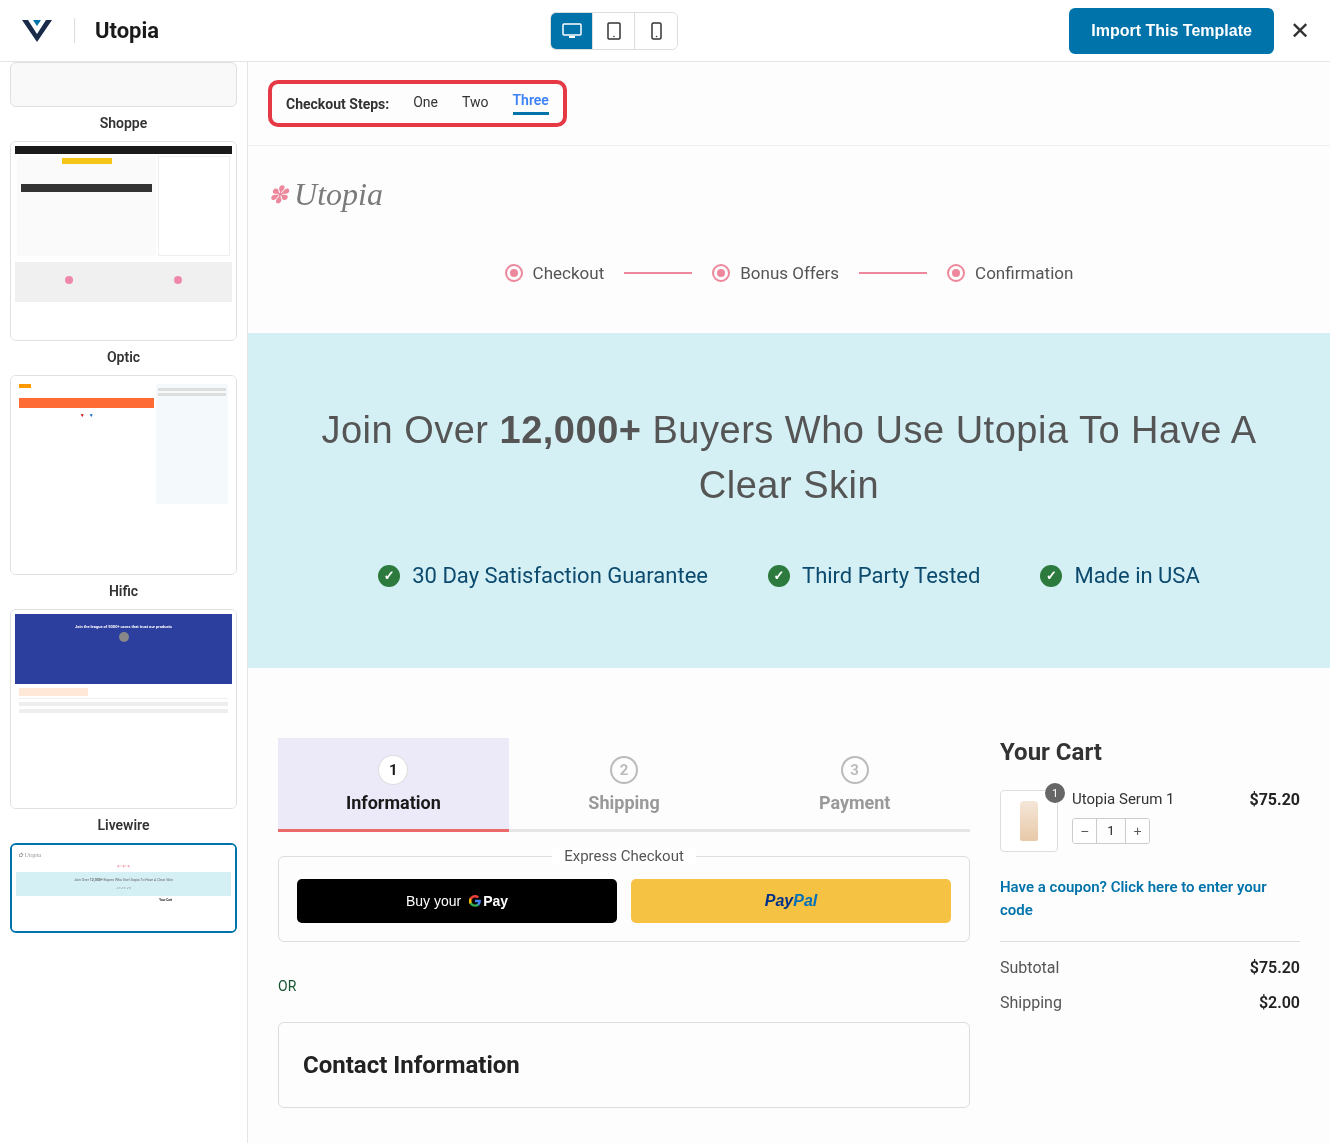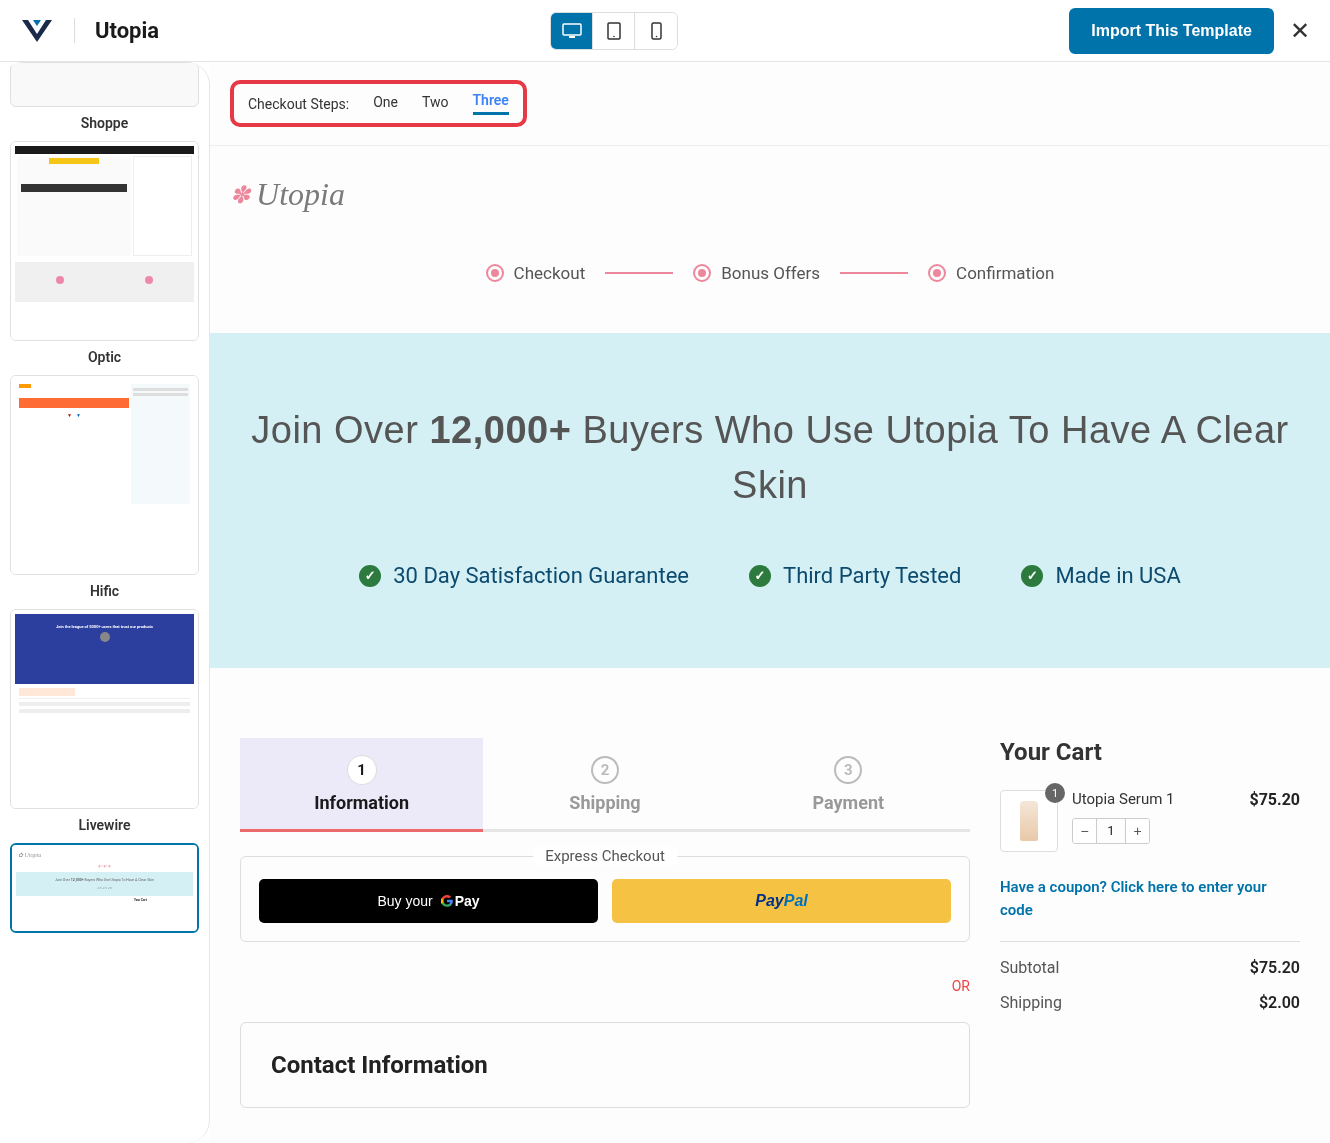--- a/index.html
+++ b/index.html
@@ -16,41 +16,41 @@
     .device-btn.active { background: #0073aa; }
     .device-btn.active svg { fill: #fff; }
     .top-right { display: flex; align-items: center; gap: 16px; }
     .import-btn { background: #0073aa; color: #fff; border: none; padding: 14px 22px; font-size: 16px; font-weight: 600; border-radius: 6px; cursor: pointer; }
     .close-btn { font-size: 24px; cursor: pointer; color: #333; }
     
     
     .main-layout { display: flex; height: calc(1143px - 62px); }
     
     
-    .sidebar { width: 210px; border-right: 1px solid #e5e5e5; overflow-y: auto; padding: 0 10px 10px; border-radius: 23px; }
+    .sidebar { width: 248px; border-right: 1px solid #e5e5e5; overflow-y: auto; padding: 0 10px 10px; }
     .template-card { margin-bottom: 10px; }
     .template-thumb { width: 100%; height: 200px; border: 1px solid #e0e0e0; border-radius: 6px; background: #f9f9f9; display: flex; align-items: center; justify-content: center; overflow: hidden; position: relative; }
     .template-thumb.selected { border: 2px solid #0073aa; }
     .template-thumb.short { height: 45px; }
     .template-thumb.medium { height: 90px; }
     .template-label { text-align: center; font-size: 14px; font-weight: 600; margin-top: 8px; color: #333; }
     .thumb-content { width: 100%; height: 100%; background: #fff; font-size: 4px; padding: 4px; }
     .thumb-dark-header { background: #1a1a1a; height: 8px; }
     .thumb-yellow { background: #f5c518; height: 6px; width: 50px; margin: 2px auto; }
     .thumb-orange { background: #ff6b35; height: 10px; margin: 4px 0; }
     .thumb-blue-hero { background: #2c3e9e; color: #fff; padding: 10px 4px; text-align: center; }
     .thumb-gray-footer { background: #f0f0f0; height: 40px; margin-top: 4px; }
     
     
     .preview-area { flex: 1; overflow-y: auto; position: relative; background: #fdfdfd; }
     
     
     .steps-nav-wrap { padding: 18px 20px; display: flex; border-bottom: 1px solid #eee; position: relative; }
     .steps-nav-box { border: 4px solid #e63946; border-radius: 10px; padding: 8px 14px; display: inline-flex; align-items: center; gap: 24px; }
-    .steps-label { font-size: 14px; font-weight: 400; color: #333; }
+    .steps-label { font-size: 14px; font-weight: 700; color: #333; }
     .step-link { font-size: 14px; color: #333; cursor: pointer; padding-bottom: 4px; }
     .step-link.active { color: #3b82f6; border-bottom: 3px solid #0073aa; font-weight: 600; }
     
     
     .preview-content { padding: 0; }
     .brand-header { padding: 30px 20px 10px; }
     .brand-name { font-family: Georgia, serif; font-style: italic; font-size: 32px; color: #7a7a7a; display: flex; align-items: center; gap: 6px; }
     .flower-icon { color: #ec879c; font-size: 24px; }
     
     
@@ -87,24 +87,24 @@
     .form-tab.active .tab-label { color: #1a1a1a; }
     .form-tab:not(.active) .tab-label { color: #999; }
     
     
     .express-box { border: 1px solid #ddd; border-radius: 6px; padding: 22px 18px 18px; margin-top: 24px; position: relative; }
     .express-title { position: absolute; top: -10px; left: 50%; transform: translateX(-50%); background: #fff; padding: 0 12px; font-size: 15px; color: #555; }
     .express-btns { display: flex; gap: 14px; }
     .gpay-btn { flex: 1; background: #000; color: #fff; border: none; border-radius: 5px; padding: 13px; font-size: 14px; cursor: pointer; display: flex; align-items: center; justify-content: center; gap: 4px; }
     .paypal-btn { flex: 1; background: #f6c244; border: none; border-radius: 5px; padding: 13px; cursor: pointer; display: flex; align-items: center; justify-content: center; }
     
-    .or-divider { text-align: right; margin: 36px 0 28px; color: #ef4444; font-size: 14px; position: relative; }
+    .or-divider { text-align: left; margin: 36px 0 28px; color: #14532d; font-size: 14px; position: relative; }
     
     .contact-box { border: 1px solid #ddd; border-radius: 6px; padding: 28px 24px; }
-    .contact-title { font-size: 24px; font-weight: 700; color: #222; margin-left: 6px; }
+    .contact-title { font-size: 24px; font-weight: 700; color: #222; }
     
     
     .cart-title { font-size: 24px; font-weight: 700; color: #333; margin-bottom: 24px; }
     .cart-item { display: flex; gap: 14px; margin-bottom: 16px; }
     .cart-img { width: 58px; height: 62px; border: 1px solid #ddd; border-radius: 4px; background: #fff; display: flex; align-items: center; justify-content: center; position: relative; }
     .cart-img::after { content: ""; width: 18px; height: 40px; background: linear-gradient(180deg, #f5e6d8, #e8c9a8); border-radius: 4px 4px 2px 2px; }
     .cart-qty-badge { position: absolute; top: -8px; right: -8px; width: 20px; height: 20px; background: #666; color: #fff; border-radius: 50%; display: flex; align-items: center; justify-content: center; font-size: 11px; }
     .cart-info { flex: 1; }
     .cart-name { font-size: 15px; color: #333; margin-bottom: 10px; }
     .cart-price { font-size: 16px; font-weight: 700; color: #222; }

